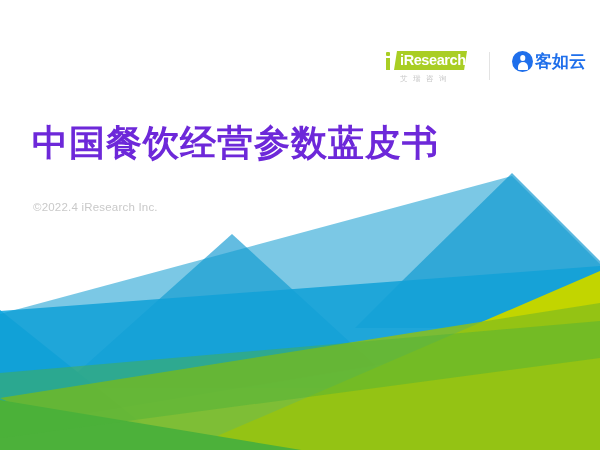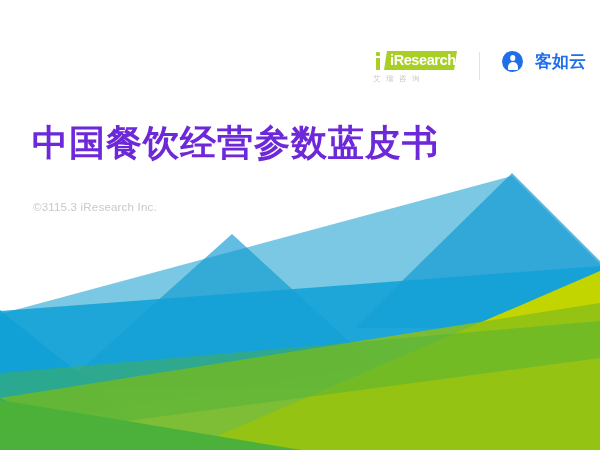--- a/index.html
+++ b/index.html
@@ -77,40 +77,40 @@
     font-size:14.5px;
     font-weight:bold;
     color:#ffffff;
     letter-spacing:-0.4px;
     line-height:19px;
     z-index:3;
     white-space:nowrap;
   }
   .ir-sub {
     position:absolute;
-    left:0; top:24px;
+    left:17px; top:24px;
     font-size:7.5px;
     color:#c8c8c8;
     letter-spacing:5.5px;
     white-space:nowrap;
     font-family:Liberation Sans, sans-serif;
   }
 
   
   .logo-divider {
     width:1px; height:28px;
     background:#e3e3e3;
     margin-top:2px;
   }
 
   
   .keruyun-logo {
     display:flex;
     align-items:center;
-    gap:12px;
+    gap:2px;
     margin-top:1px;
   }
   .ky-mark {
     position:relative;
     width:21px; height:21px;
     border-radius:50%;
     background:#1F6FEB;
     flex:0 0 auto;
   }
   .ky-mark .ky-head {
@@ -218,15 +218,15 @@
         <div class="ky-head"></div>
         <div class="ky-body"></div>
       </div>
       <div class="ky-word">客如云</div>
     </div>
 
   </div>
 
   <div id="title">中国餐饮经营参数蓝皮书</div>
 
-  <div id="copyright">©3115.3 iResearch Inc.</div>
+  <div id="copyright">©2022.4 iResearch Inc.</div>
 
 </div>
 
 </body></html>

